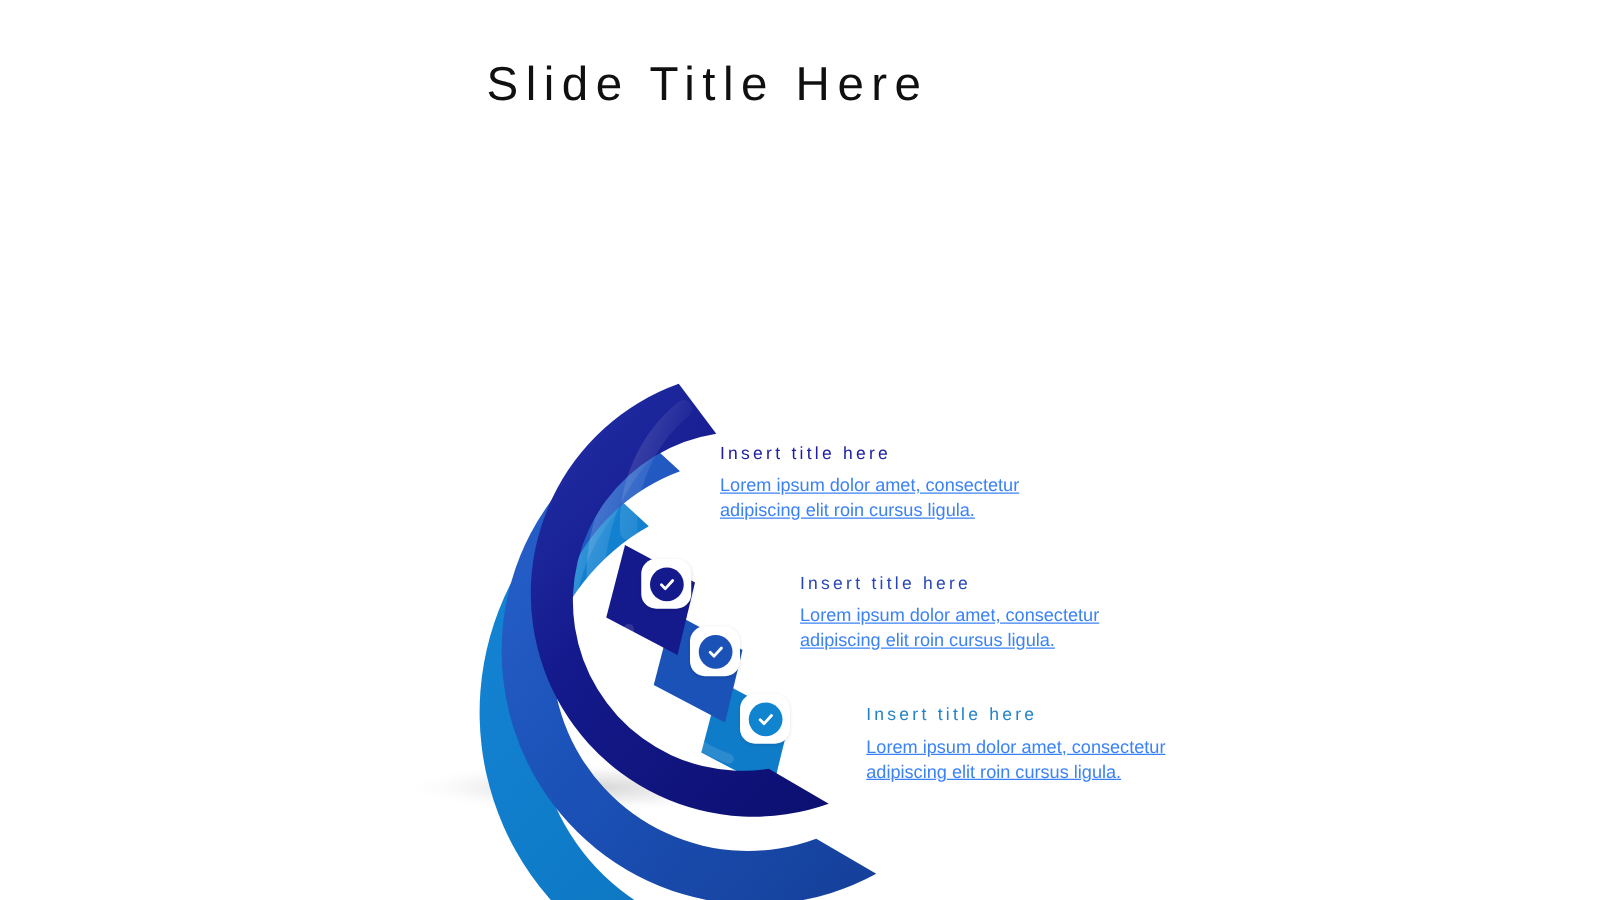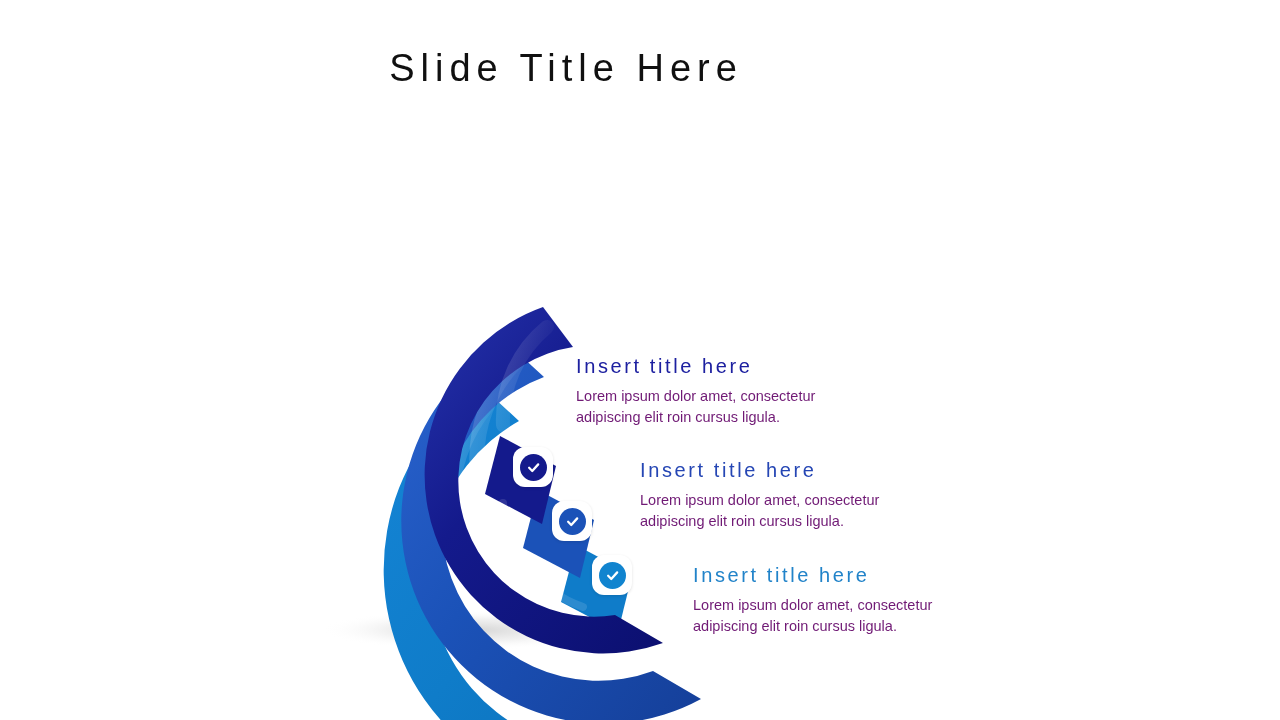--- a/index.html
+++ b/index.html
@@ -75,33 +75,34 @@
 
   .badge-1 { left: 513px; top: 447px; }
   .badge-2 { left: 552px; top: 501px; }
   .badge-3 { left: 592px; top: 555px; }
 
   
   .item {
     position: absolute;
   }
   .item-title {
-    font-size: 20px;
+    font-size: 14px;
     font-weight: 400;
     letter-spacing: 2.6px;
     line-height: 1.2;
     margin-bottom: 8px;
     white-space: pre;
   }
   .item-body {
     font-size: 14.5px;
     line-height: 1.42;
-    color: #701a75;
+    color: #3b82f6;
     white-space: pre-line;
     max-width: 300px;
+    text-decoration: underline;
   }
 
   .item-1 { left: 576px; top: 354px; }
   .item-2 { left: 640px; top: 458px; }
   .item-3 { left: 693px; top: 563px; }
 </style>
 </head>
 <body>
 
 <div class="slide">

